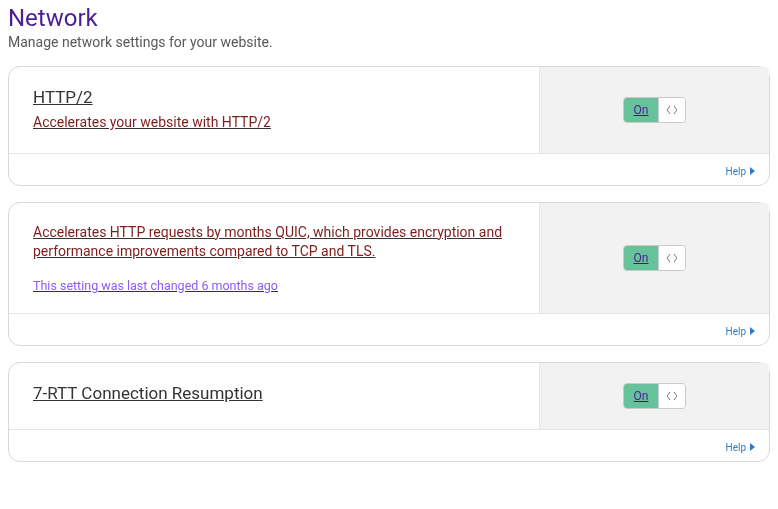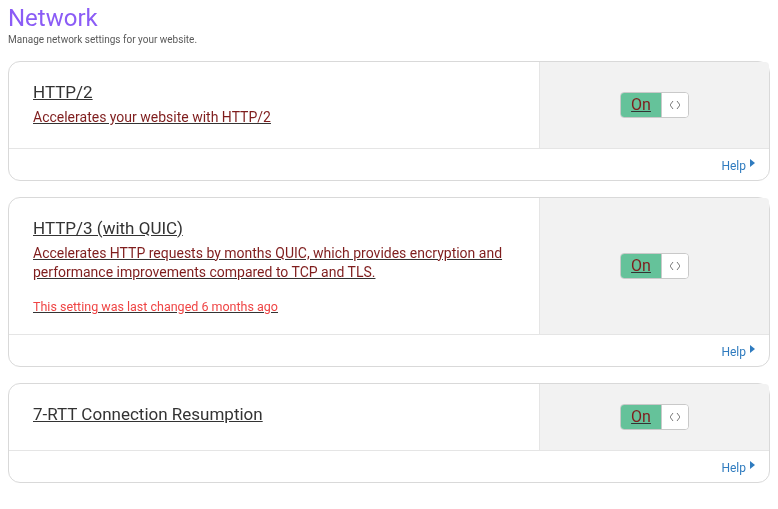--- a/index.html
+++ b/index.html
@@ -6,25 +6,25 @@
     body {
       font-family: -apple-system, BlinkMacSystemFont, "Segoe UI", Roboto, Helvetica, Arial, sans-serif;
       background: #fff;
       color: #333;
       padding: 4px 8px;
       width: 778px;
     }
     .page-title {
       font-size: 24px;
       font-weight: 400;
-      color: #8b5cf6;
+      color: #4c1d95;
       margin-bottom: 2px;
     }
     .page-subtitle {
-      font-size: 10px;
+      font-size: 14px;
       color: #595959;
       margin-bottom: 16px;
     }
     .card {
       border: 1px solid #d9d9d9;
       border-radius: 12px;
       margin-bottom: 16px;
       background: #fff;
       text-decoration: underline;
     }
@@ -50,35 +50,35 @@
       color: #333;
       margin-bottom: 6px;
     }
     .setting-desc {
       font-size: 14px;
       color: #7f1d1d;
       line-height: 1.4;
     }
     .setting-meta {
       font-size: 12.5px;
-      color: #ef4444;
+      color: #8b5cf6;
       margin-top: 16px;
     }
     .card-footer {
       border-top: 1px solid #e5e5e5;
       padding: 6px 14px;
       text-align: right;
     }
     .help-link {
       color: #2f7bbf;
-      font-size: 12px;
+      font-size: 10px;
       text-decoration: none;
       cursor: pointer;
       display: inline-flex;
-      align-items: flex-start;
+      align-items: center;
       gap: 2px;
     }
     .help-caret {
       display: inline-block;
       width: 0; height: 0;
       border-top: 4px solid transparent;
       border-bottom: 4px solid transparent;
       border-left: 5px solid #2f7bbf;
       margin-left: 2px;
     }
@@ -86,22 +86,22 @@
       display: inline-flex;
       border: 1px solid #c9c9c9;
       border-radius: 4px;
       overflow: hidden;
       height: 26px;
       background: #fff;
       cursor: pointer;
     }
     .toggle-on {
       background: #65c29a;
-      color: #7f1d1d;
-      font-size: 16px;
+      color: #4c1d95;
+      font-size: 12px;
       padding: 0 10px;
       display: flex;
       align-items: center;
     }
     .toggle-off {
       background: #fff;
       color: #666;
       font-size: 11px;
       padding: 0 8px;
       display: flex;
@@ -137,21 +137,20 @@
     <a class="help-link">
       <span>Help</span>
       <span class="help-caret"></span>
     </a>
   </div>
 </div>
 
 <div class="card">
   <div class="card-main">
     <div class="card-body">
-      <h2 class="setting-title">HTTP/3 (with QUIC)</h2>
       <p class="setting-desc">Accelerates HTTP requests by months QUIC, which provides encryption and performance improvements compared to TCP and TLS.</p>
       <p class="setting-meta">This setting was last changed 6 months ago</p>
     </div>
     <div class="card-side">
       <div class="toggle">
         <span class="toggle-on">On</span>
         <span class="toggle-off">
           <svg width="10" height="8" viewBox="0 0 10 8">
               <path d="M3 0 L0 4 L3 8 M7 0 L10 4 L7 8" stroke="#777" stroke-width="1" fill="none"></path>
             </svg>

